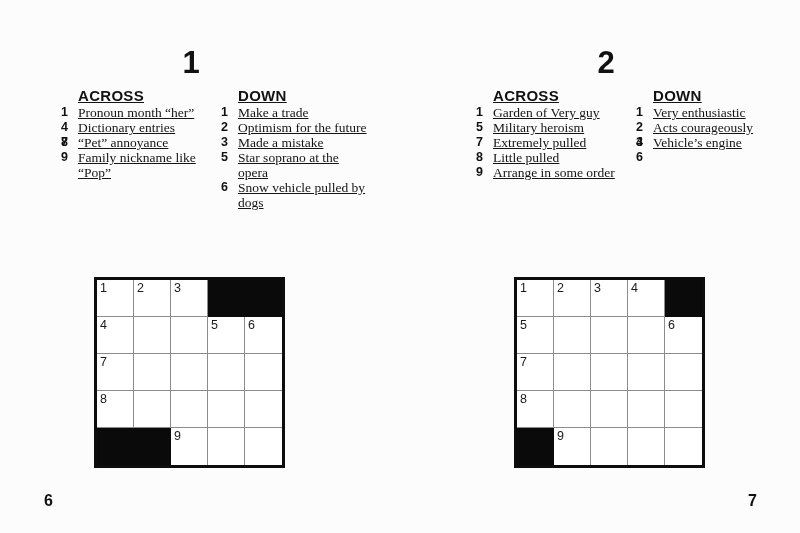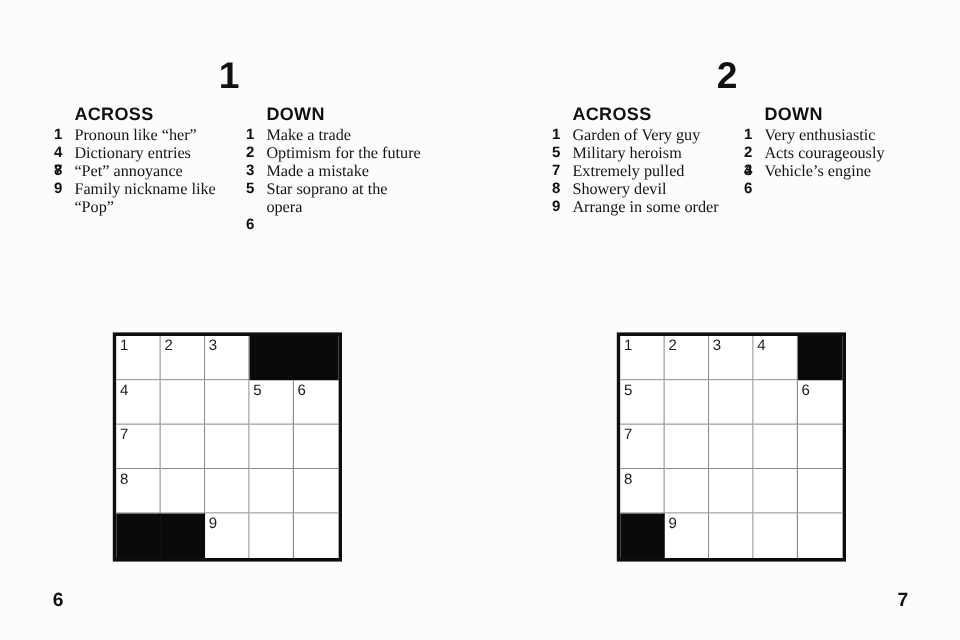--- a/index.html
+++ b/index.html
@@ -29,22 +29,23 @@
     text-align: center;
     font-family: "Liberation Sans", sans-serif;
     font-weight: 700;
     font-size: 31px;
     line-height: 33px;
     color: #111;
   }
   .clues {
     position: absolute;
     top: 44px;
-    left: 0;
+    left: 16px;
     display: flex;
+    text-decoration: underline;
   }
   .clue-col { width: 160px; }
   .col-header {
     font-family: "Liberation Sans", sans-serif;
     font-weight: 700;
     font-size: 15px;
     line-height: 16px;
     letter-spacing: 0.3px;
     padding-left: 22px;
     margin-bottom: 1px;
@@ -114,35 +115,35 @@
 <body>
 
 <div class="page">
 
   <section class="puzzle puzzle-1">
     <div class="puzzle-heading">1</div>
     <div class="clues">
       <div class="clue-col">
         <div class="col-header">ACROSS</div>
         <div class="clue-list across-list">
-            <div class="clue"><span class="num">1</span><span>Pronoun like “her”</span></div>
+            <div class="clue"><span class="num">1</span><span>Pronoun month “her”</span></div>
             <div class="clue"><span class="num">4</span><span>Dictionary entries</span></div>
             <div class="clue"><span class="num">7</span></div>
             <div class="clue"><span class="num">8</span><span>“Pet” annoyance</span></div>
             <div class="clue"><span class="num">9</span><span>Family nickname like “Pop”</span></div>
           </div>
       </div>
       <div class="clue-col">
         <div class="col-header">DOWN</div>
         <div class="clue-list down-list">
             <div class="clue"><span class="num">1</span><span>Make a trade</span></div>
             <div class="clue"><span class="num">2</span><span>Optimism for the future</span></div>
             <div class="clue"><span class="num">3</span><span>Made a mistake</span></div>
             <div class="clue"><span class="num">5</span><span>Star soprano at the opera</span></div>
-            <div class="clue"><span class="num">6</span></div>
+            <div class="clue"><span class="num">6</span><span>Snow vehicle pulled by dogs</span></div>
           </div>
       </div>
     </div>
     <div class="grid">
         <div class="cell">
           <span class="cell-num">1</span>
         </div>
         <div class="cell">
           <span class="cell-num">2</span>
         </div>
@@ -188,21 +189,21 @@
 
   <section class="puzzle puzzle-2">
     <div class="puzzle-heading">2</div>
     <div class="clues">
       <div class="clue-col">
         <div class="col-header">ACROSS</div>
         <div class="clue-list across-list">
             <div class="clue"><span class="num">1</span><span>Garden of Very guy</span></div>
             <div class="clue"><span class="num">5</span><span>Military heroism</span></div>
             <div class="clue"><span class="num">7</span><span>Extremely pulled</span></div>
-            <div class="clue"><span class="num">8</span><span>Showery devil</span></div>
+            <div class="clue"><span class="num">8</span><span>Little pulled</span></div>
             <div class="clue"><span class="num">9</span><span>Arrange in some order</span></div>
           </div>
       </div>
       <div class="clue-col">
         <div class="col-header">DOWN</div>
         <div class="clue-list down-list">
             <div class="clue"><span class="num">1</span><span>Very enthusiastic</span></div>
             <div class="clue"><span class="num">2</span><span>Acts courageously</span></div>
             <div class="clue"><span class="num">3</span></div>
             <div class="clue"><span class="num">4</span><span>Vehicle’s engine</span></div>

